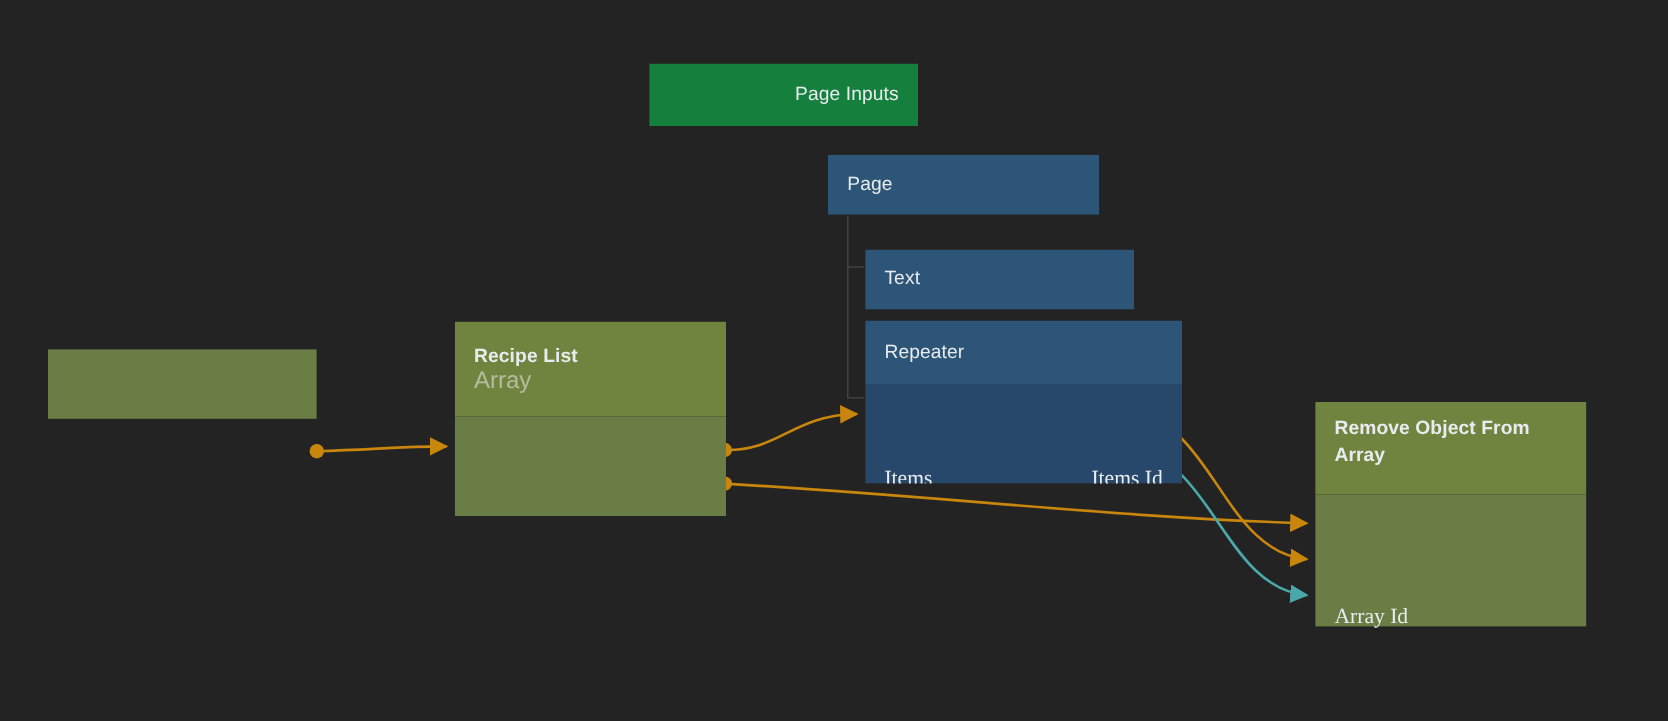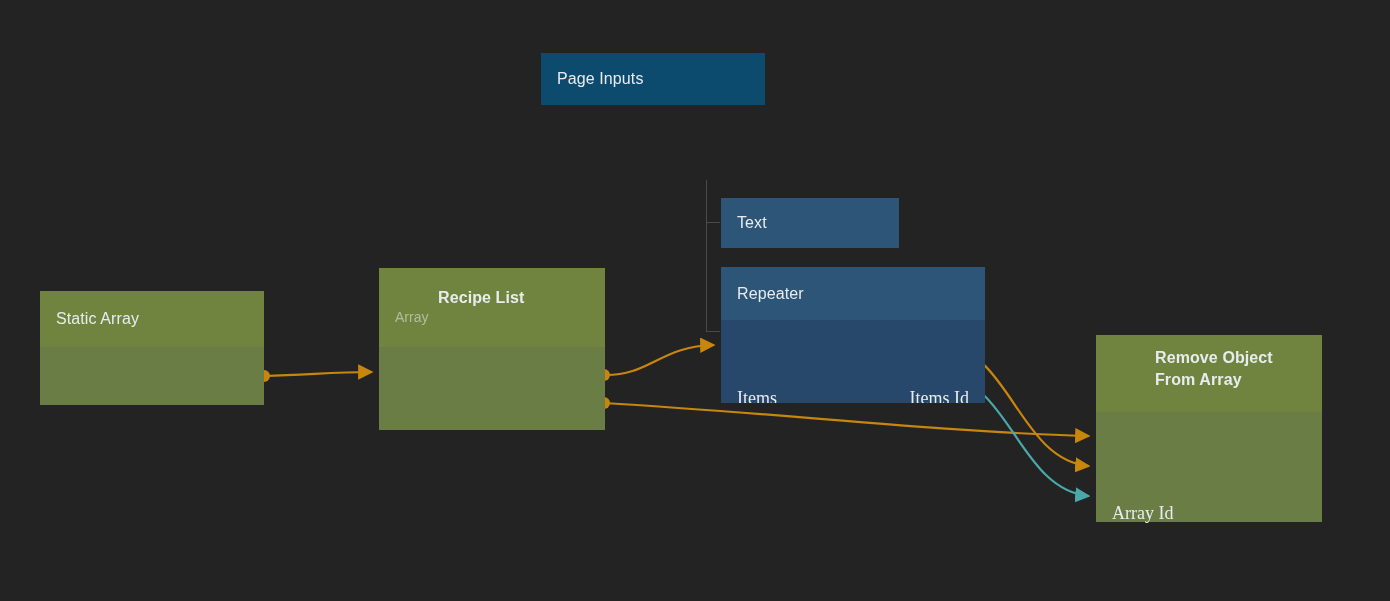--- a/index.html
+++ b/index.html
@@ -40,24 +40,24 @@
     flex-direction: column;
     justify-content: center;
     padding: 0 16px;
   }
   .node-title {
     color: #e9ecef;
     font-size: 16px;
     line-height: 20px;
     letter-spacing: .1px;
   }
-  .node-title.bold { font-weight: bold; margin-left: 43px; }
+  .node-title.bold { font-weight: bold; }
   .node-subtitle {
     color: #c3c9b4;
-    font-size: 14px;
+    font-size: 20px;
     line-height: 19px;
     opacity: .82;
   }
   .node-body {
     box-sizing: border-box;
     position: relative;
     width: 100%;
   }
   .port-row {
     position: absolute;
@@ -71,21 +71,21 @@
     font-family: Liberation Serif, serif;
   }
   .port-row.in  { left: 16px; justify-content: flex-start; }
   .port-row.out { right: 16px; justify-content: flex-end; }
 
   
   .green .node-header { background: #70843f; }
   .green .node-body   { background: #6a7d44; }
   .blue  .node-header { background: #2d5577; }
   .blue  .node-body   { background: #27486a; }
-  .purple .node-header { background: #0c4a6e; }
+  .purple .node-header { background: #15803d; align-items: flex-end; }
 
   
   .tree-line {
     position: absolute;
     background: #4a4a4a;
   }
 </style>
 </head>
 <body>
 
@@ -130,22 +130,27 @@
   <div class="tree-line" style="left:706px; top:180px; width:1px; height:152px;"></div>
   <div class="tree-line" style="left:706px; top:222px; width:14px; height:1px;"></div>
   <div class="tree-line" style="left:706px; top:331px; width:14px; height:1px;"></div>
 
   <div class="node purple" style="left:541px; top:53px; width:224px; height:52px;">
     <div class="node-header" style="height:52px;">
       <div class="node-title">Page Inputs</div>
     </div>
   </div>
 
+  <div class="node blue" style="left:690px; top:129px; width:226px; height:50px;">
+    <div class="node-header blue-flat" style="height:50px;">
+      <div class="node-title">Page</div>
+    </div>
+  </div>
 
-  <div class="node blue" style="left:721px; top:198px; width:178px; height:50px;">
+  <div class="node blue" style="left:721px; top:208px; width:224px; height:50px;">
     <div class="node-header blue-flat" style="height:50px;">
       <div class="node-title">Text</div>
     </div>
   </div>
 
   <div class="node blue" style="left:721px; top:267px; width:264px; height:136px;">
     <div class="node-header" style="height:53px;">
       <div class="node-title">Repeater</div>
     </div>
     <div class="node-body" style="height:83px;">
@@ -153,23 +158,20 @@
         <span>Items</span>
       </div>
       <div class="port-row out" style="top:67px;">
         <span>Items Id</span>
       </div>
 
     </div>
   </div>
 
   <div class="node green" style="left:40px; top:291px; width:224px; height:114px;">
-    <div class="node-header" style="height:56px;">
-      <div class="node-title">Static Array</div>
-    </div>
     <div class="node-body" style="height:58px;">
       
     </div>
   </div>
 
   <div class="node green" style="left:379px; top:268px; width:226px; height:162px;">
     <div class="node-header" style="height:79px;">
       <div class="node-title bold">Recipe List</div>
       <div class="node-subtitle">Array</div>
     </div>

